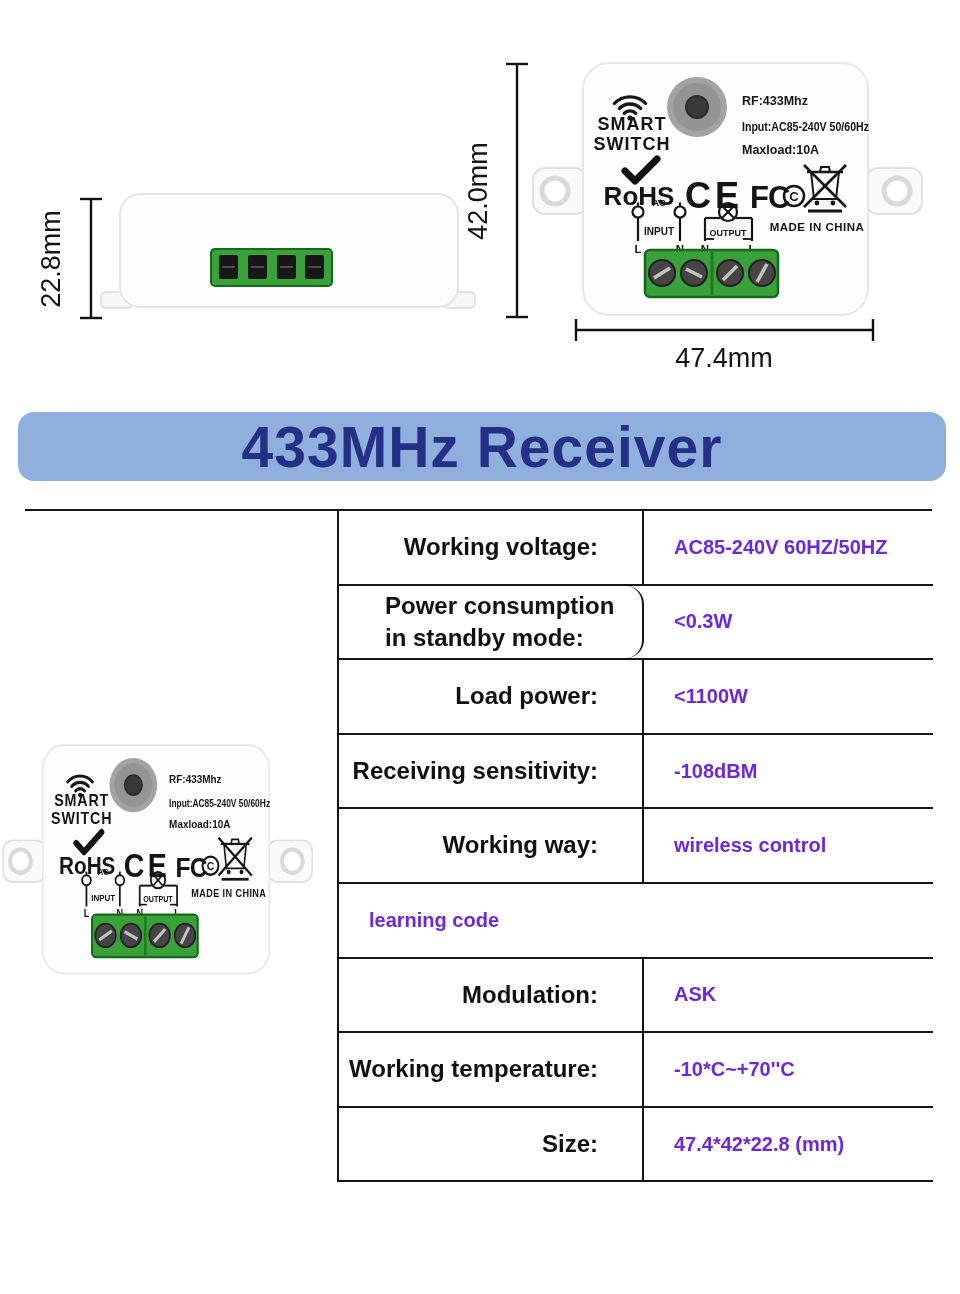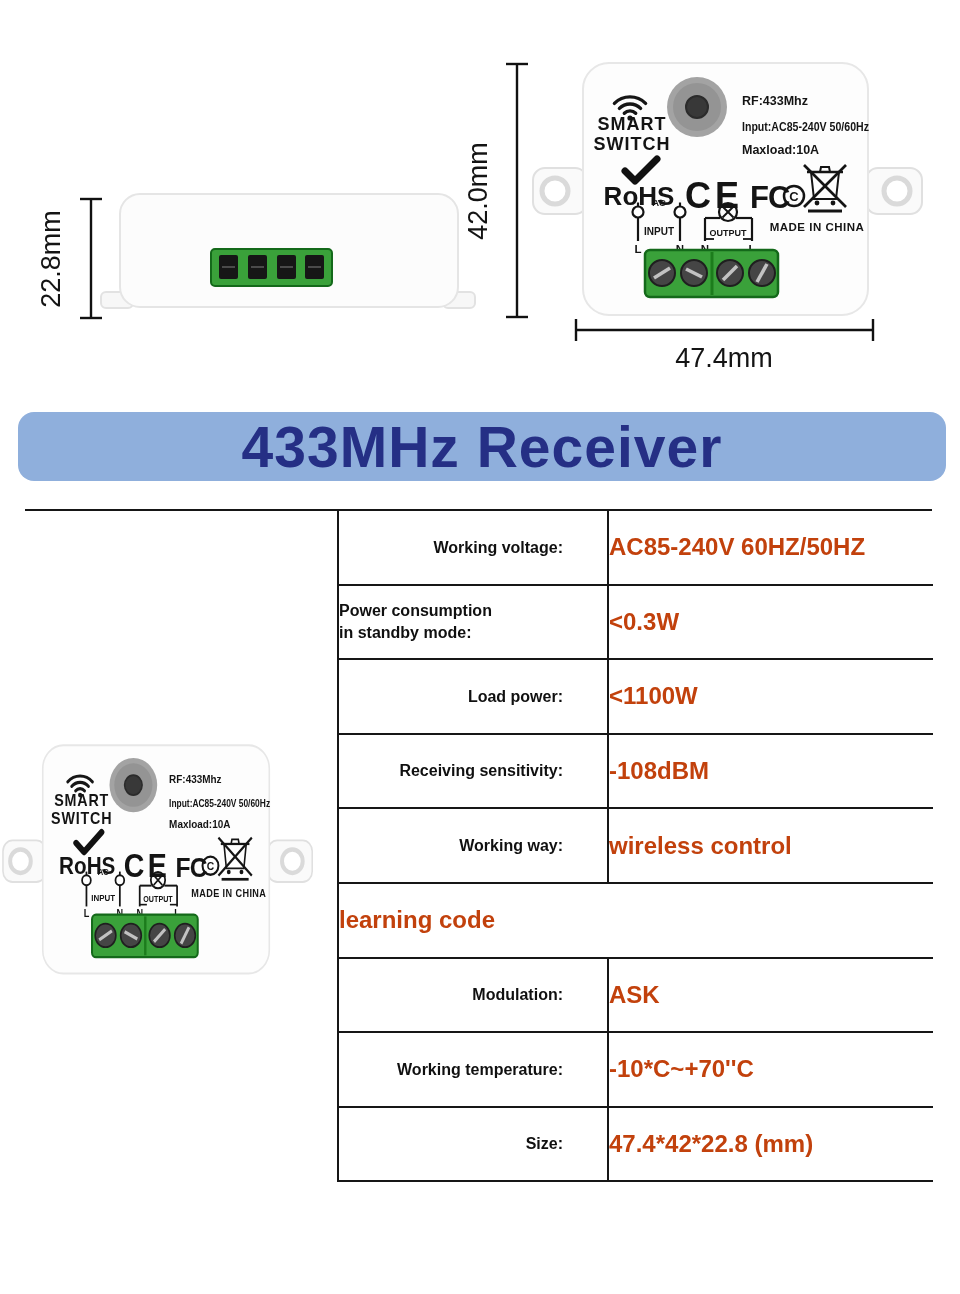--- a/index.html
+++ b/index.html
@@ -18,32 +18,32 @@
   .banner-title{font-size:57px;font-weight:bold;letter-spacing:1px;}
   .top-rule{
     position:absolute;left:25px;top:509px;width:907px;height:2px;z-index:1;
   }
   .spec-table{
     position:absolute;left:337px;top:511px;width:596px;z-index:1;
     border-left:2px solid #161616;box-sizing:border-box;
   }
   .t-row{display:flex;height:74.6px;border-bottom:2px solid #161616;box-sizing:border-box;}
   .t-label{
-    width:270px;box-sizing:border-box;border-right:2px solid #161616;
+    width:305px;box-sizing:border-box;border-right:2px solid #161616;
     display:flex;align-items:center;justify-content:flex-end;
     padding-right:44px;text-align:right;
-    font-size:16px;font-weight:bold;color:#101010;line-height:1.35;
+    font-size:24px;font-weight:bold;color:#101010;line-height:1.35;
   }
   .t-label.two-line{
-    justify-content:flex-start;padding-right:8px;
-    text-align:left;white-space:pre-line;
+    justify-content:flex-start;padding-left:46px;padding-right:8px;
+    text-align:left;white-space:pre-line;border-radius:18px;
   }
   .t-value{
-    flex:1;display:flex;align-items:center;
-    font-size:24px;font-weight:bold;color:#c2410c;
+    flex:1;display:flex;align-items:center;padding-left:30px;
+    font-size:20px;font-weight:bold;color:#6d28d9;
   }
 </style>
 </head>
 <body>
 
 <div class="canvas">
 
   <svg class="art" width="960" height="1294" viewBox="0 0 960 1294">
     <defs>
       <symbol id="dev-front" viewBox="0 0 400 265" preserveAspectRatio="none">

